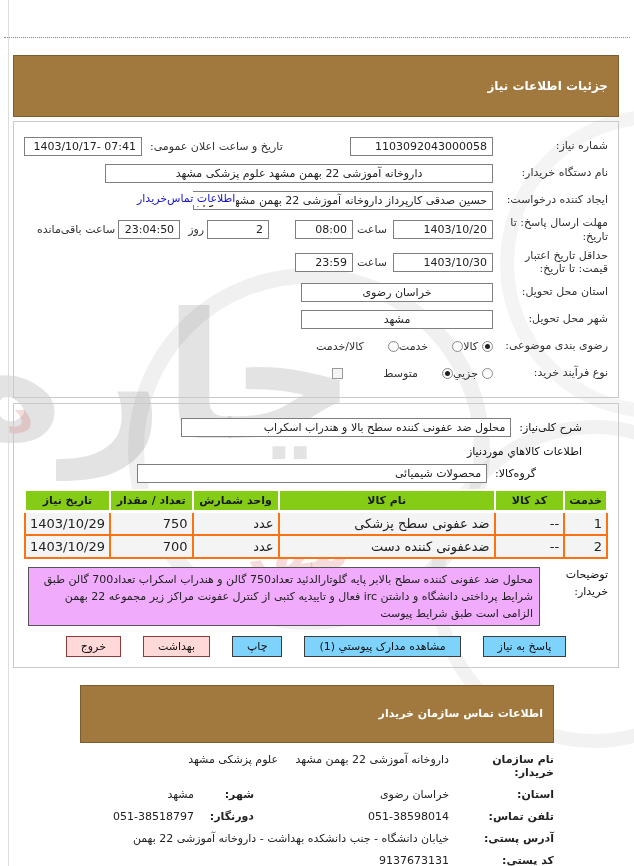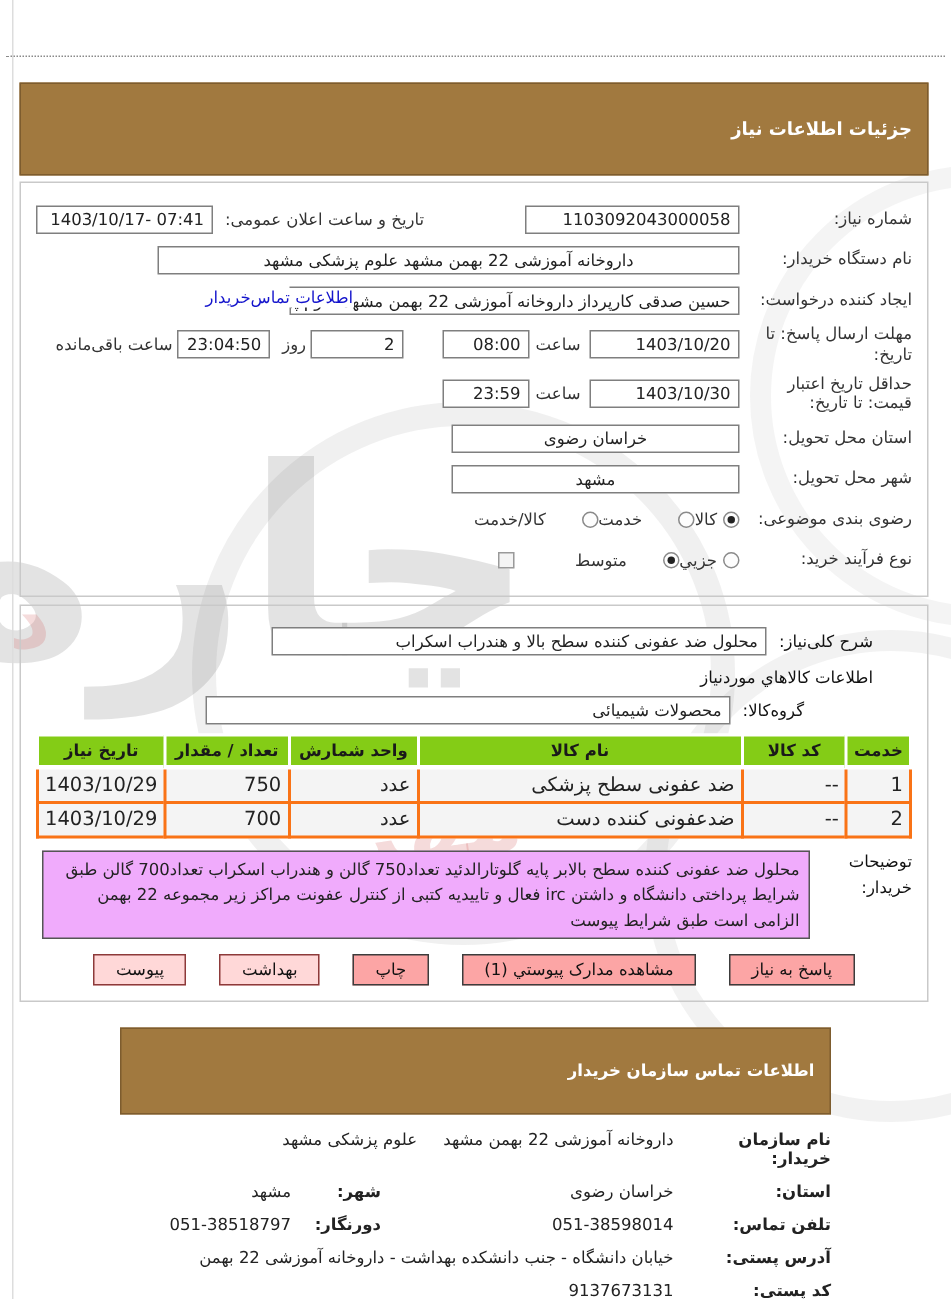--- a/index.html
+++ b/index.html
@@ -51,21 +51,21 @@
   table.goods{border-collapse:collapse;width:100%;margin:6px 0 8px 0;background:#fff;}
   table.goods th{background:#84cc16;color:#1a1a1a;font-weight:bold;border:2px solid #fff;
                  border-bottom:3px solid #fff;padding:3px 4px;font-size:11px;}
   table.goods td{background:#f4f4f4;border:2px solid #f97316;padding:3px 4px;font-size:13px;}
   .notes-row{display:flex;align-items:flex-start;margin:4px 0 8px 0;}
   .notes-lbl{flex:0 0 68px;line-height:1.5;}
   .notes-box{border:1px solid #555;background:#f0abfc;padding:3px 6px;line-height:1.55;flex:1 1 auto;margin-left:4px;}
   
   .btnrow{display:flex;justify-content:center;align-items:center;gap:22px;margin:10px 0 2px 0;}
   button{font-family:"DejaVu Sans",sans-serif;font-size:11px;height:21px;padding:0 14px;cursor:pointer;}
-  .btn-green{background:#fca5a5;border:1px solid #3c3c3c;color:#111;}
+  .btn-green{background:#7dd3fc;border:1px solid #3c3c3c;color:#111;}
   .btn-pink{background:#ffd8d8;border:1px solid #8d3a3a;color:#111;}
   
   .contact{margin:4px 80px 0 40px;}
   .crow{display:flex;align-items:flex-start;margin:9px 0;}
   .clbl{font-weight:bold;flex:0 0 105px;}
   .cval{flex:0 0 195px;}
   .clbl2{font-weight:bold;flex:0 0 60px;}
   .cval2{flex:1 1 auto;}
   .org-val span{margin-left:14px;}
   hr.sep{border:none;border-top:1px solid #555;margin:14px 18px 12px 55px;}
@@ -217,21 +217,21 @@
     <div class="notes-row">
       <span class="bold notes-lbl">توضیحات خریدار:</span>
       <span class="notes-box">محلول ضد عفونی کننده سطح بالابر پایه  گلوتارالدئید تعداد750 گالن و هندراب اسکراب تعداد700 گالن طبق  شرایط پرداختی دانشگاه و داشتن irc فعال و تاییدیه کتبی از کنترل عفونت مراکز زیر مجموعه 22 بهمن الزامی است طبق شرایط پیوست</span>
     </div>
 
     <div class="btnrow">
       <button class="btn-green">پاسخ به نیاز</button>
       <button class="btn-green">مشاهده مدارک پیوستي (1)</button>
       <button class="btn-green">چاپ</button>
       <button class="btn-pink">بهداشت</button>
-      <button class="btn-pink">پیوست</button>
+      <button class="btn-pink">خروج</button>
     </div>
   </div>
 
   <div class="bar bar2">
     <span>اطلاعات تماس سازمان خریدار</span>
   </div>
 
   <div class="contact">
     <div class="crow">
       <span class="clbl">نام سازمان خریدار:</span>

